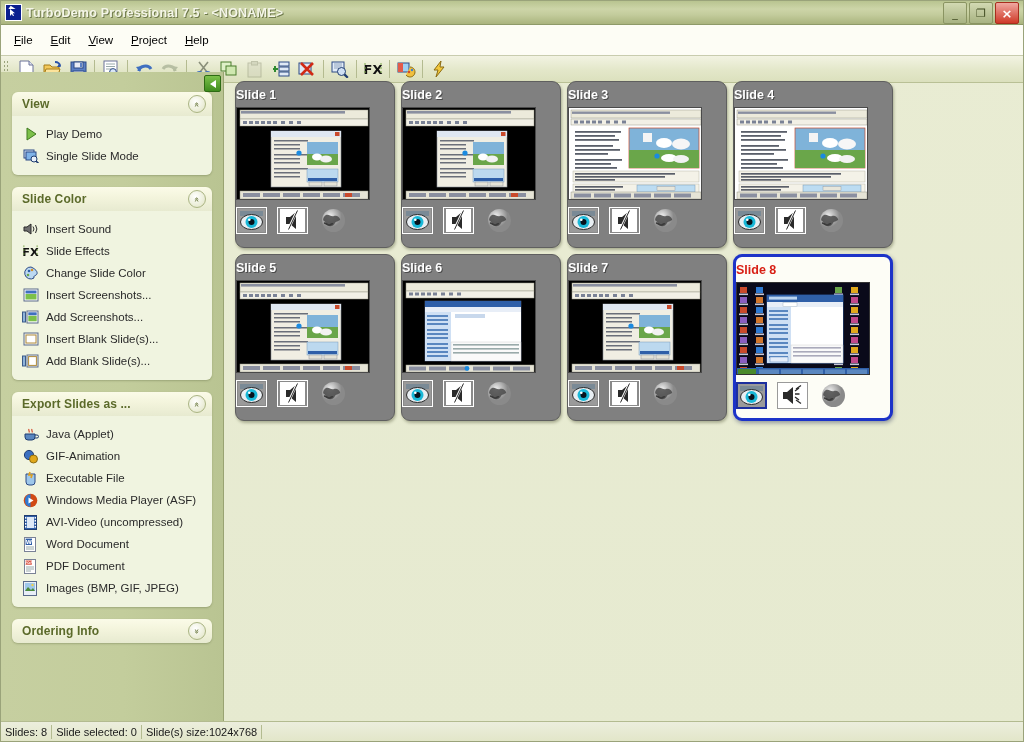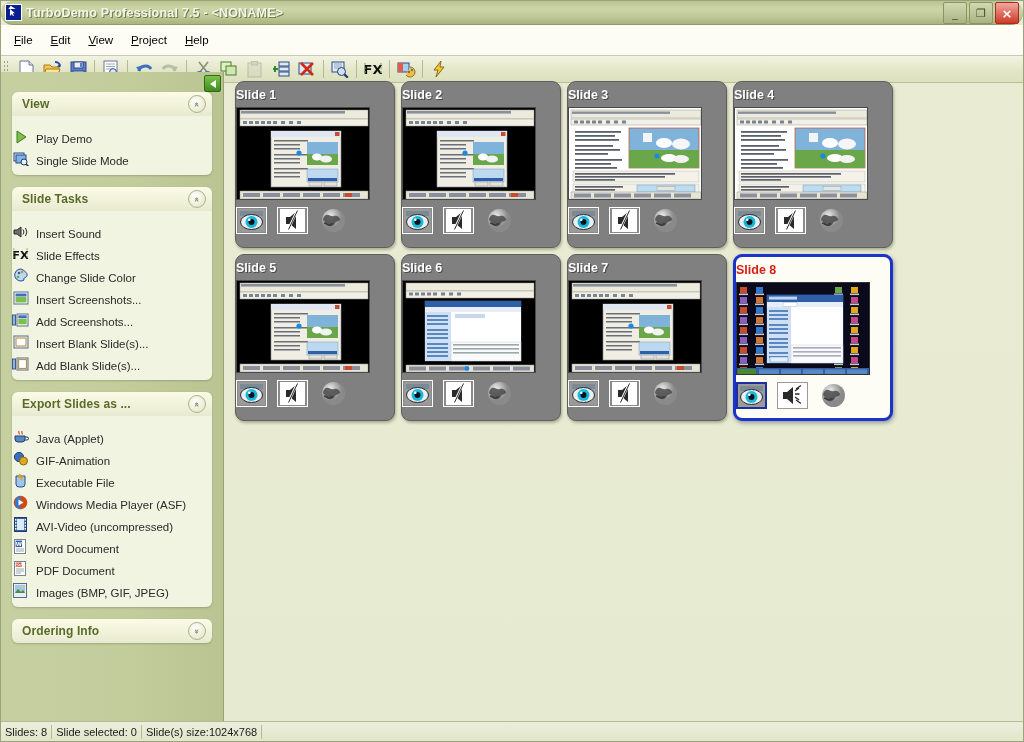--- a/index.html
+++ b/index.html
@@ -10,21 +10,21 @@
   }
   #app{position:relative;width:1024px;height:742px;
        background:linear-gradient(to bottom,#e9ecd3 0%,#e6ead0 100%);
        border:1px solid #9aa37a;box-sizing:border-box;}
 
   
   .titlebar{
     height:24px;display:flex;align-items:center;
     background:linear-gradient(to bottom,#b9c490 0%,#cdd5a8 35%,#c3cc9c 60%,#aab47e 100%);
     border-bottom:1px solid #8e9a68;
-    padding:0 2px;box-sizing:border-box;border-radius:12px;
+    padding:0 2px;box-sizing:border-box;
   }
   .app-icon{width:17px;height:17px;margin:0 4px 0 2px;background:#0a1f8f;
     border:1px solid #ffffff;box-sizing:border-box;position:relative;flex:none;}
   .app-icon:before{content:"";position:absolute;left:3px;top:2px;width:0;height:0;
     border-left:6px solid #fff;border-bottom:4px solid transparent;border-top:0;
     transform:rotate(35deg);}
   .app-icon:after{content:"";position:absolute;left:4px;top:4px;width:5px;height:7px;
     background:#fff;clip-path:polygon(0 0,100% 60%,55% 62%,80% 100%,58% 100%,38% 72%,0 100%);}
   .title-text{
     font-size:12.5px;font-weight:bold;color:#f4f5e8;
@@ -80,21 +80,21 @@
     background:linear-gradient(to bottom,#fbfbe8 0%,#f3f4dc 45%,#e7ead0 100%);
     position:relative;}
   .panel-title{font-size:12px;font-weight:bold;color:#5b6a2a;flex:1;letter-spacing:.1px;}
   .panel-toggle{width:16px;height:16px;border-radius:50%;
     background:radial-gradient(circle at 40% 35%,#ffffff,#e7ead0 75%,#cdd4ab 100%);
     border:1px solid #aab483;display:flex;align-items:center;justify-content:center;
     font-size:9px;color:#5b6a2a;line-height:1;font-family:"DejaVu Sans",sans-serif;}
   .panel-body{background:#f0f4e0;padding:7px 0 8px 0;}
   .panel-body.empty{padding:0;height:0;}
 
-  .srow{display:flex;align-items:flex-end;height:22px;font-size:11.5px;color:#2a2a2a;}
+  .srow{display:flex;align-items:center;height:22px;padding-left:10px;font-size:11.5px;color:#2a2a2a;}
   .srow .lbl{margin-left:7px;white-space:nowrap;}
   .ico{width:17px;height:17px;flex:none;display:flex;align-items:center;justify-content:center;position:relative;}
 
   
   .slides{position:absolute;left:223px;right:0;top:0;bottom:0;overflow:hidden;}
   .sgrid{display:flex;flex-wrap:wrap;gap:6px 6px;padding:9px 0 0 11px;}
   .card{width:160px;height:167px;border-radius:9px;box-sizing:border-box;
     background:#808080;border:1px solid #5f5f5f;
     box-shadow:1px 2px 3px rgba(80,85,55,.4);
     display:flex;flex-direction:column;align-items:flex-start;padding-top:5px;}
@@ -299,21 +299,21 @@
                     <path d="M13 12l2.5 2.5" stroke="#1f3c70" stroke-width="1.6"></path>
                   </svg>
               </span>
               <span class="lbl">Single Slide Mode</span>
             </div>
           </div>
         </div>
 
         <div class="panel">
           <div class="panel-head">
-            <div class="panel-title">Slide Tasks</div>
+            <div class="panel-title">Slide Color</div>
             <div class="panel-toggle">
                 <span style="transform:rotate(90deg)">«</span>
               </div>
           </div>
           <div class="panel-body">
             <div class="srow">
               <span class="ico">
                 <svg width="16" height="14" viewBox="0 0 16 14">
                     <path d="M1 5h3l4-3v10L4 9H1z" fill="#6f6f6f" stroke="#2a2a2a"></path>
                     <path d="M10 4.5a4 4 0 0 1 0 5M12.5 3a7 7 0 0 1 0 8" stroke="#2a2a2a" fill="none"></path>

